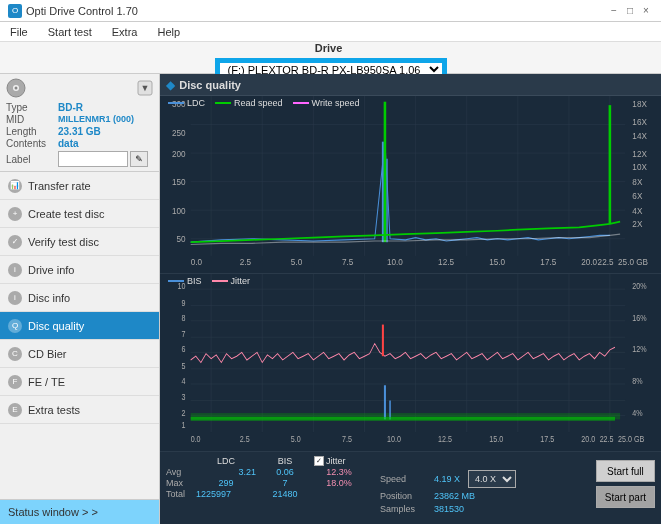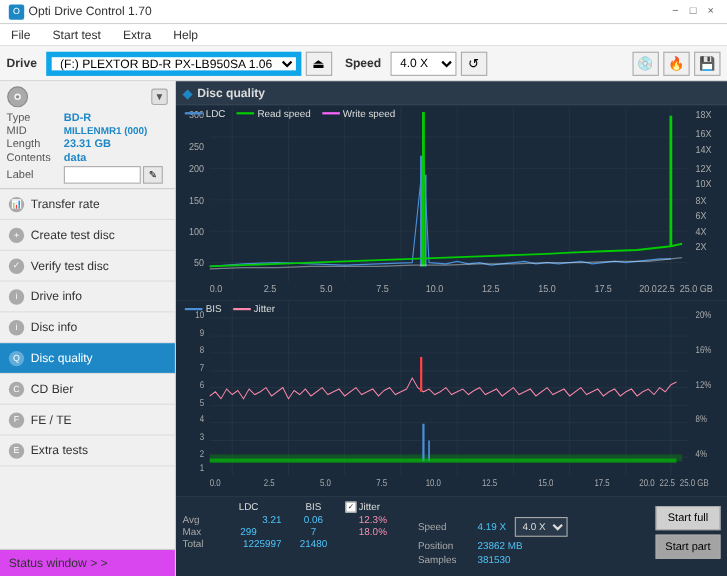--- a/index.html
+++ b/index.html
@@ -11,21 +11,21 @@
     .titlebar-icon { width: 14px; height: 14px; background: #1e88c7; border-radius: 2px; display: inline-flex; align-items: center; justify-content: center; color: white; font-size: 8px; }
     .titlebar-title { font-size: 11px; color: #333; }
     .titlebar-controls { display: flex; gap: 2px; }
     .titlebar-btn { width: 14px; height: 14px; display: flex; align-items: center; justify-content: center; font-size: 10px; cursor: pointer; border: none; background: none; color: #666; }
     
     
     .menubar { background: #fff; height: 20px; display: flex; align-items: center; padding: 0 4px; border-bottom: 1px solid #ddd; gap: 8px; }
     .menubar-item { font-size: 11px; padding: 2px 6px; cursor: pointer; color: #333; }
     
     
-    .drivetoolbar { background: #f5f5f5; height: 32px; display: flex; align-items: center; padding: 0 6px; border-bottom: 1px solid #ccc; gap: 4px; }
+    .drivetoolbar { background: #f5f5f5; height: 32px; display: flex; align-items: center; padding: 0 6px; border-bottom: 1px solid #ccc; gap: 4px; flex-direction: column; }
     .drive-label { font-size: 11px; font-weight: bold; color: #333; margin-right: 4px; }
     .drive-select { height: 22px; font-size: 11px; border: 5px solid #0ea5e9; background: white; padding: 0 4px; min-width: 200px; }
     .toolbar-icon-btn { width: 24px; height: 22px; border: 1px solid #aaa; background: #f0f0f0; cursor: pointer; display: flex; align-items: center; justify-content: center; font-size: 12px; }
     .speed-label { font-size: 11px; font-weight: bold; color: #333; margin-left: 8px; margin-right: 4px; }
     .speed-select { height: 22px; font-size: 11px; border: 1px solid #aaa; background: white; padding: 0 4px; width: 60px; }
     .spacer { flex: 1; }
     
     
     .main { display: flex; height: calc(524px - 74px); }
     
@@ -43,21 +43,21 @@
     .label-input { height: 16px; font-size: 10px; border: 1px solid #aaa; width: 70px; }
     .label-btn { width: 18px; height: 16px; border: 1px solid #aaa; background: #e8e8e8; cursor: pointer; display: flex; align-items: center; justify-content: center; font-size: 9px; margin-left: 2px; }
     
     
     .nav-item { height: 28px; display: flex; align-items: center; padding: 0 8px; cursor: pointer; font-size: 11px; color: #333; border-bottom: 1px solid #ddd; gap: 6px; }
     .nav-item.active { background: #1e88c7; color: white; }
     .nav-icon { width: 14px; height: 14px; border-radius: 50%; display: flex; align-items: center; justify-content: center; font-size: 8px; background: #aaa; color: white; flex-shrink: 0; }
     .nav-item.active .nav-icon { background: rgba(255,255,255,0.3); }
     
     .sidebar-bottom { margin-top: auto; border-top: 1px solid #ccc; }
-    .status-window-btn { height: 24px; display: flex; align-items: center; padding: 0 8px; cursor: pointer; font-size: 11px; color: #333; gap: 4px; background: #d946ef; }
+    .status-window-btn { height: 24px; display: flex; align-items: center; padding: 0 8px; cursor: pointer; font-size: 11px; color: #333; gap: 4px; background: #7dd3fc; }
     
     
     .content { flex: 1; background: #1a2a3a; position: relative; overflow: hidden; }
     .dq-header { background: #2a3a4a; height: 22px; display: flex; align-items: center; padding: 0 6px; gap: 4px; border-bottom: 1px solid #3a4a5a; }
     .dq-title-icon { color: #1e88c7; font-size: 12px; }
     .dq-title { color: #ddd; font-size: 11px; font-weight: bold; }
     .legend-item { display: flex; align-items: center; gap: 3px; font-size: 9px; }
     .legend-text { color: #ddd; }
   </style>
 </head>
@@ -369,21 +369,21 @@
 
           <div style="display:flex;gap:4px;font-size:9px;align-items:flex-end;">
             <div style="width:26px;color:#aaa;">Max</div>
             <div style="width:60px;color:#4fc3f7;text-align:center;">299</div>
             <div style="width:50px;color:#4fc3f7;text-align:center;">7</div>
             <div style="width:50px;color:#f48fb1;text-align:center;">18.0%</div>
           </div>
 
           <div style="display:flex;gap:4px;font-size:9px;align-items:center;">
             <div style="width:26px;color:#aaa;">Total</div>
-            <div style="width:60px;color:#4fc3f7;text-align:right;">1225997</div>
+            <div style="width:60px;color:#4fc3f7;text-align:left;">1225997</div>
             <div style="width:50px;color:#4fc3f7;text-align:center;">21480</div>
             <div style="width:50px;"></div>
           </div>
         </div>
 
         <div style="display:flex;flex-direction:column;gap:3px;margin-left:10px;margin-top:14px;">
           <div style="display:flex;gap:4px;font-size:9px;align-items:center;">
             <span style="color:#aaa;width:50px;">Speed</span>
             <span style="color:#4fc3f7;margin-right:4px;">4.19 X</span>
             <select style="height:18px;font-size:9px;border:1px solid #aaa;background:#2a3a4a;color:#ddd;padding:0 2px;width:48px;">

